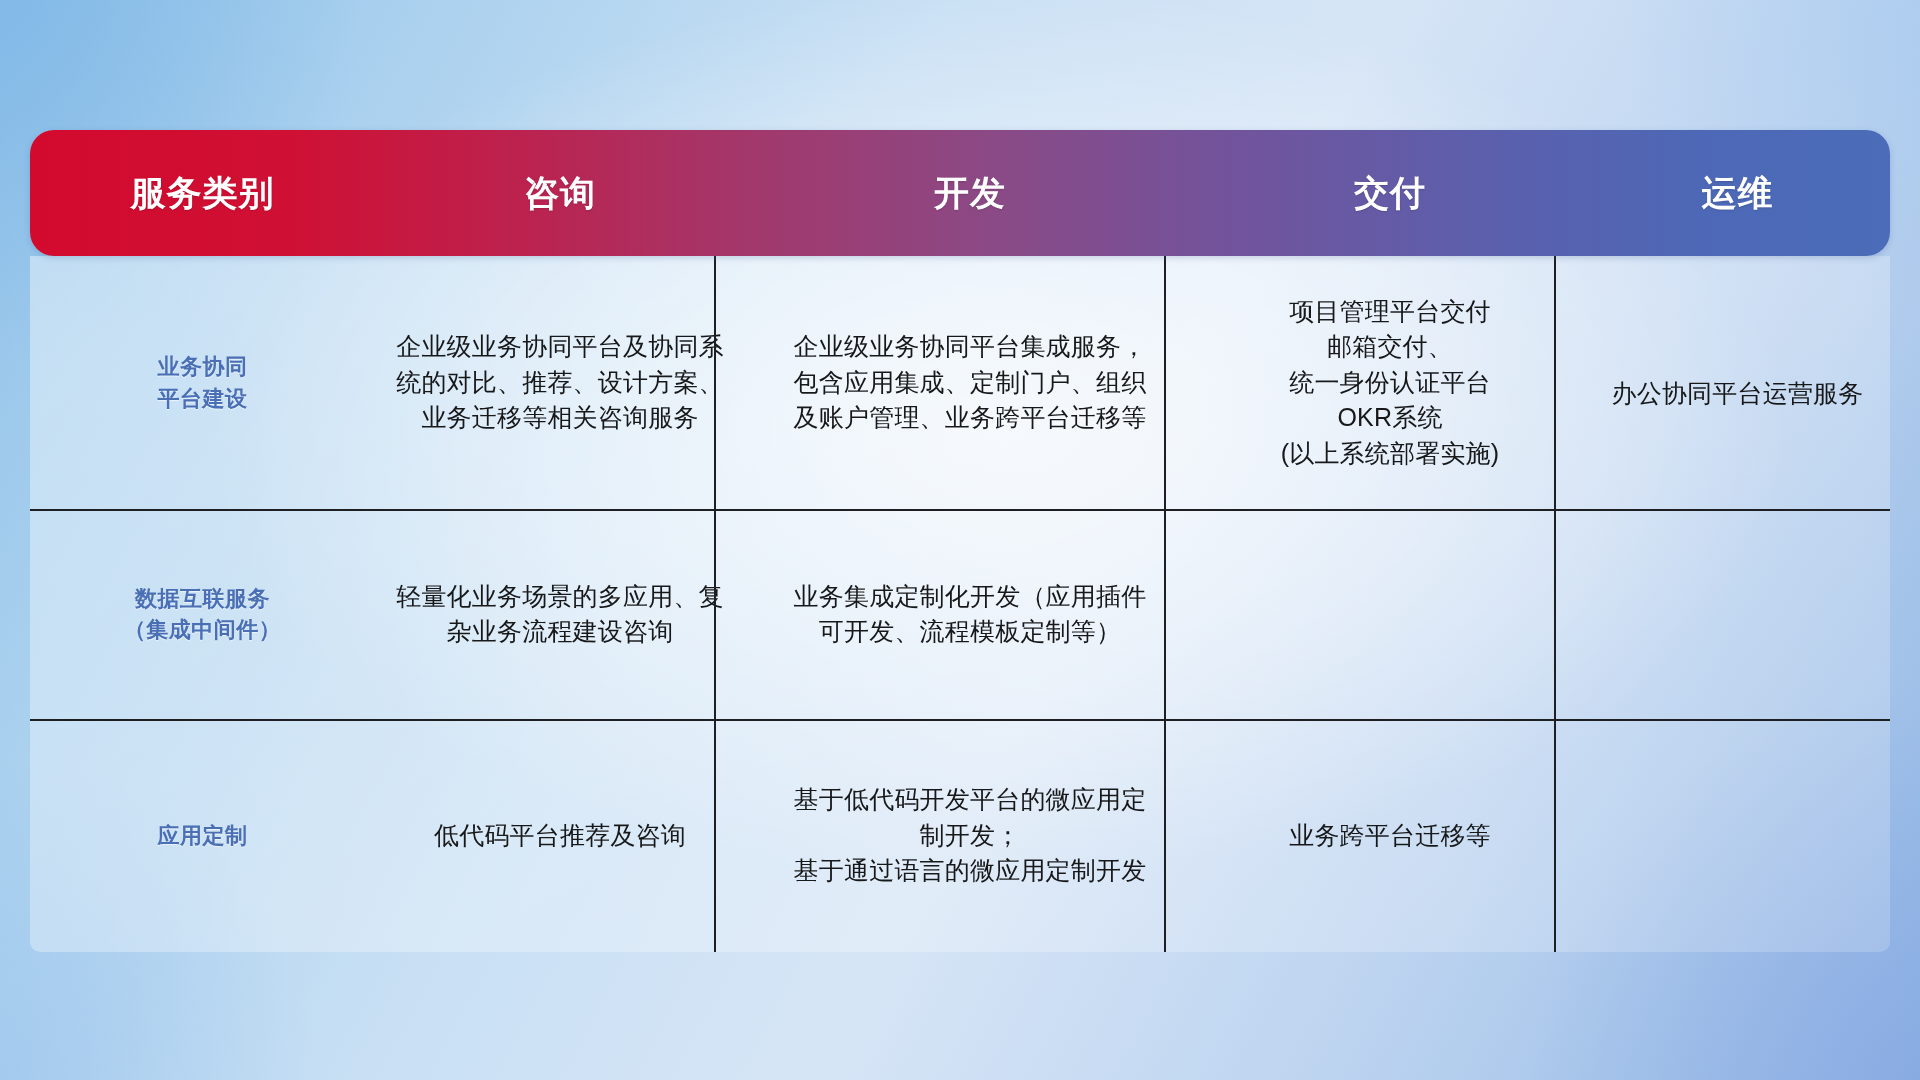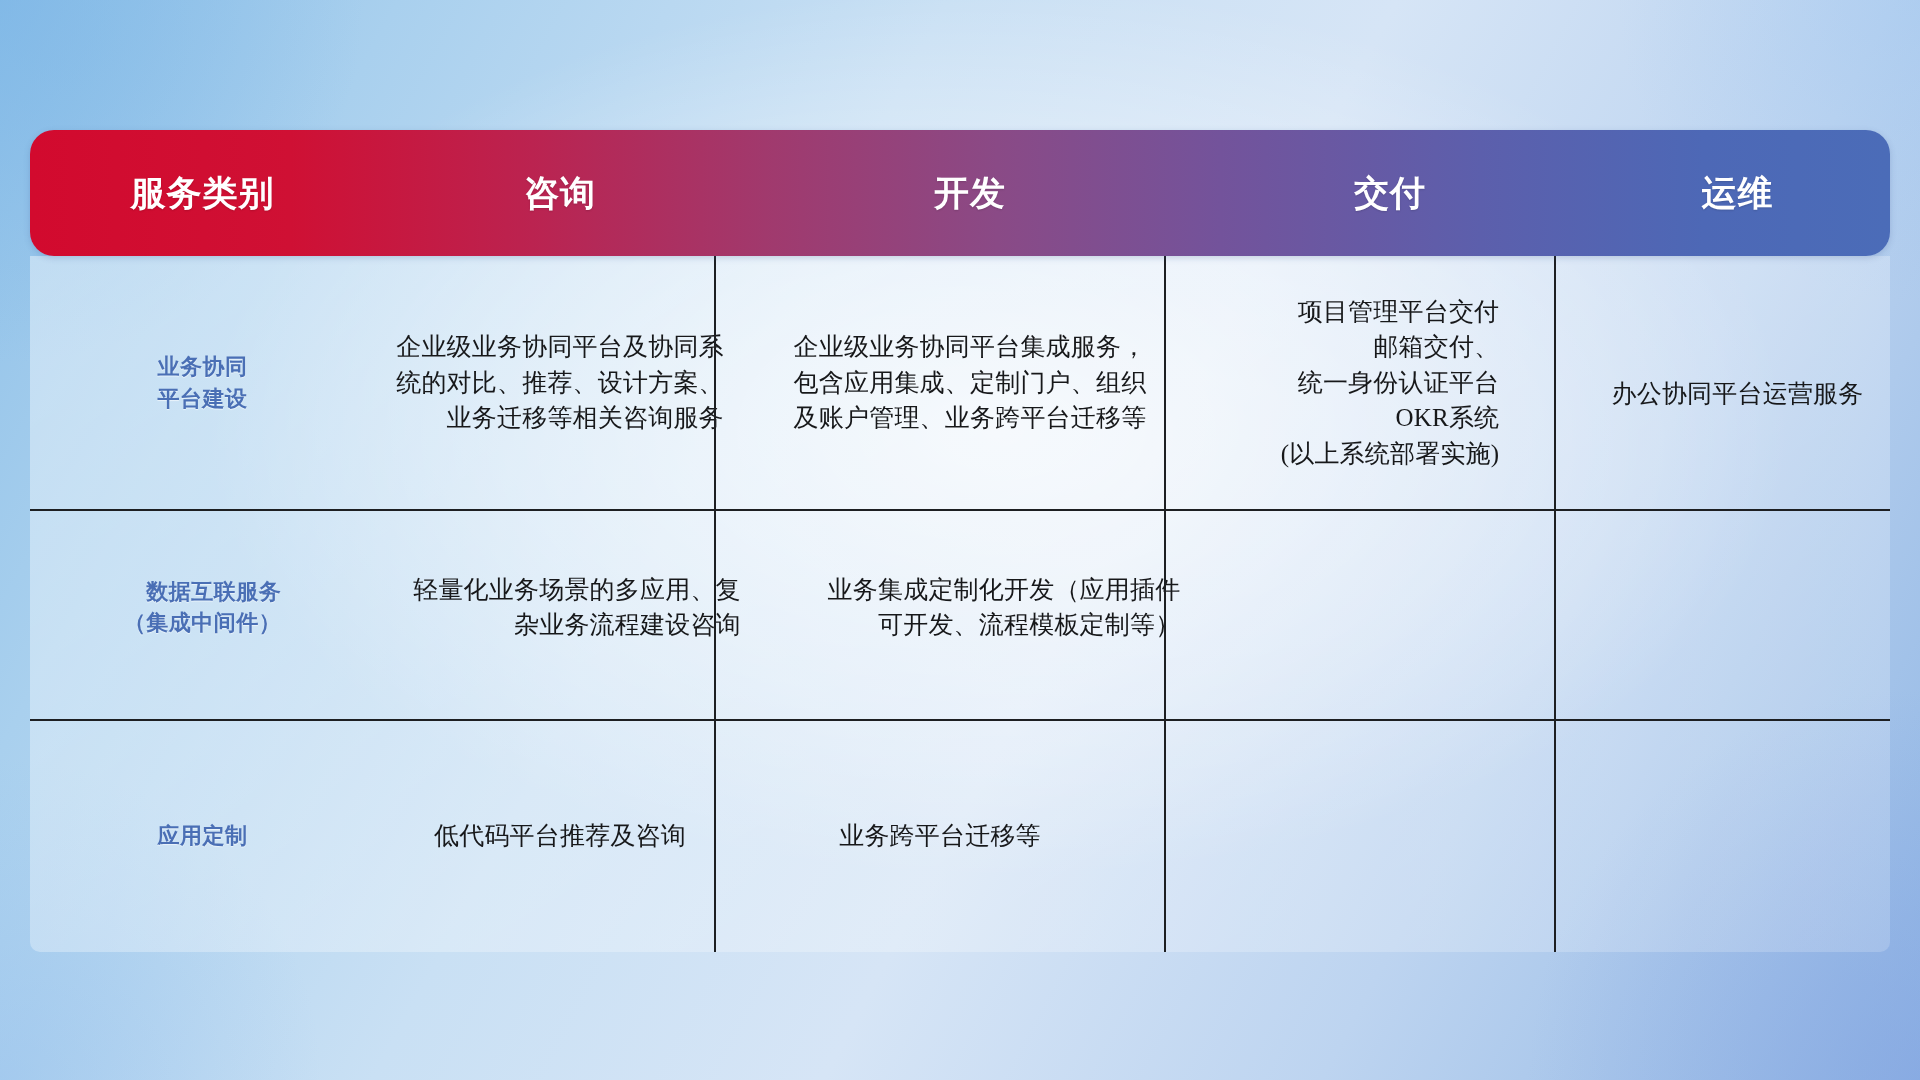--- a/index.html
+++ b/index.html
@@ -50,30 +50,29 @@
   
   .tbody{
     position:absolute; left:30px; top:256px; width:1860px; height:696px;
     background:linear-gradient(150deg, rgba(255,255,255,0.42) 0%, rgba(255,255,255,0.30) 45%, rgba(255,255,255,0.18) 100%);
     border-bottom-left-radius:10px; border-bottom-right-radius:10px;
     z-index:2;
   }
 
   .row{ position:absolute; left:0; width:1860px; display:flex; }
   .row.r0{ top:0;   height:253px; }
-  .row.r1{ top:246px; height:210px;gap:17px; }
+  .row.r1{ top:253px; height:210px; }
   .row.r2{ top:463px; height:233px; }
 
   .cell{
     position:relative;
     display:flex; align-items:center; justify-content:center;
-    text-align:right;
+    text-align:center;
     padding:0 14px;
     flex:0 0 auto;
-    font-family:Liberation Serif, serif;
   }
   .cell.c0{ width:345px; }
   .cell.c1{ width:370px; }
   .cell.c2{ width:450px; }
   .cell.c3{ width:390px; }
   .cell.c4{ width:305px;margin-top:22px; }
 
   .cat{
     color:#4a6fb5; font-weight:bold; font-size:22px; line-height:1.42;
     letter-spacing:0.5px;
@@ -157,20 +156,25 @@
         </div>
     </div>
 
     <div class="row r2">
       <div class="cell c0">
           <span class="cat" style="white-space: pre-line;">应用定制</span>
         </div>
       <div class="cell c1">
           <span class="desc" style="white-space: pre-line;">低代码平台推荐及咨询</span>
         </div>
+      <div class="cell c2">
+          <span class="desc" style="white-space: pre-line;">基于低代码开发平台的微应用定
+制开发；
+基于通过语言的微应用定制开发</span>
+        </div>
       <div class="cell c3">
           <span class="desc" style="white-space: pre-line;">业务跨平台迁移等</span>
         </div>
       <div class="cell c4">
           <span class="desc" style="white-space: pre-line;"></span>
         </div>
     </div>
 
     <div class="hline h1"></div>
     <div class="hline h2"></div>

